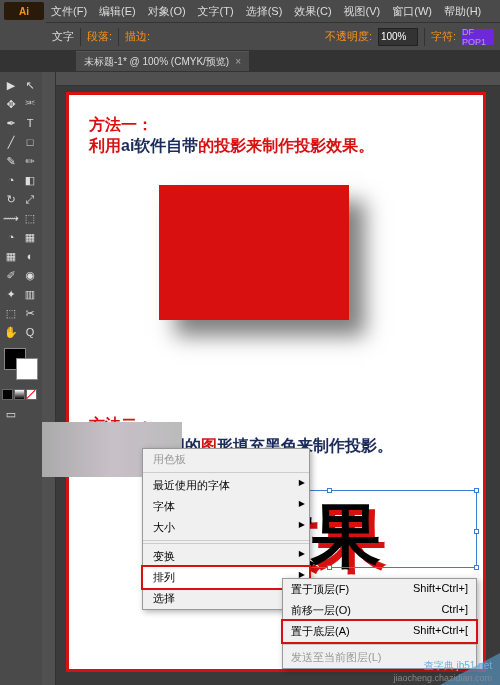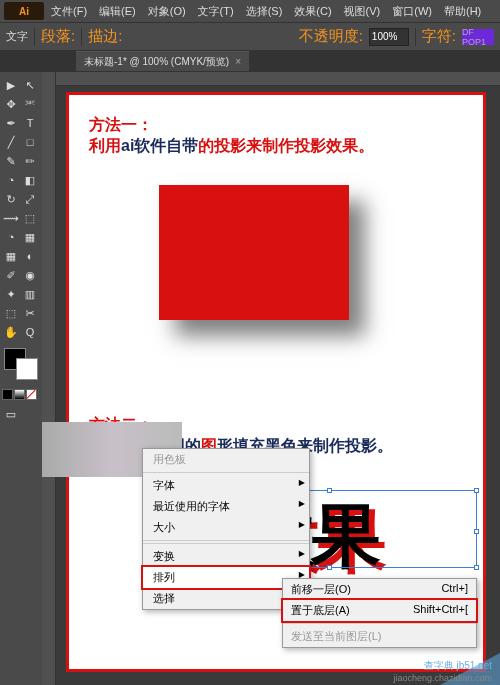--- a/index.html
+++ b/index.html
@@ -1,22 +1,22 @@
 <!DOCTYPE html>
 <html><head>
 <meta charset="utf-8">
 <style>
 * { margin: 0; padding: 0; box-sizing: border-box; font-family: "Microsoft YaHei", sans-serif; }
 body { background: #4a4a4a; width: 500px; height: 685px; overflow: hidden; position: relative; }
 .menubar { height: 22px; background: #4a4a4a; display: flex; align-items: center; padding-left: 4px; gap: 2px; }
 .ai-logo { width: 40px; height: 18px; background: #2a1a0a; color: #f7931e; font-size: 10px; font-weight: bold; display: flex; align-items: center; justify-content: center; border-radius: 2px; }
 .menu-item { color: #ddd; font-size: 11px; padding: 2px 5px; cursor: pointer; }
-.optbar { height: 28px; background: #4a4a4a; display: flex; align-items: center; padding: 0 6px; gap: 6px; border-top: 1px solid #333; }
+.optbar { height: 28px; background: #4a4a4a; display: flex; align-items: center; padding: 0 6px; gap: 6px; border-top: 1px solid #333; margin-left: 46px; }
 .opt-label { color: #ddd; font-size: 11px; }
-.opt-orange { color: #f7931e; font-size: 15px; }
+.opt-orange { color: #f7931e; font-size: 11px; }
 .opt-sep { width: 1px; height: 18px; background: #333; }
 .opt-input { width: 40px; height: 18px; background: #333; color: #fff; border: 1px solid #222; font-size: 10px; padding: 0 2px; }
 .opt-info { width: 32px; height: 16px; background: #6d28d9; color: #aaa; font-size: 9px; display: flex; align-items: center; justify-content: center; margin-left: auto; }
 .tabbar { height: 22px; background: #333; display: flex; align-items: center; padding-left: 76px; }
 .tab { height: 20px; background: #4a4a4a; color: #ddd; font-size: 10px; padding: 2px 8px; display: flex; align-items: center; border-top: 1px solid #555; }
 .tab-close { color: #aaa; margin-left: 6px; font-size: 10px; }
 .workspace { display: flex; height: 613px; }
 .toolbar { width: 42px; background: #4a4a4a; display: flex; flex-direction: column; padding: 4px 2px; gap: 1px; }
 .tool-row { display: flex; gap: 1px; }
 .tool { width: 18px; height: 18px; background: #4a4a4a; display: flex; align-items: center; justify-content: center; color: #ddd; font-size: 11px; cursor: pointer; }
@@ -195,31 +195,35 @@
           <div class="sel-handle" style="bottom:-3px;left:50%"></div>
           <div class="sel-handle" style="bottom:-3px;right:-3px"></div>
       </div>
     </div>
 
     <div class="blur-box"></div>
 
     <div class="ctx-menu">
       <div class="ctx-item disabled">用色板</div>
       <div class="ctx-sep"></div>
+      <div class="ctx-item arrow">最近使用的字体</div>
       <div class="ctx-item arrow">字体</div>
-      <div class="ctx-item arrow">最近使用的字体</div>
       <div class="ctx-item arrow">大小</div>
       <div class="ctx-sep"></div>
       <div class="ctx-sep"></div>
       <div class="ctx-item arrow">变换</div>
       <div class="ctx-item arrow hl">排列</div>
       <div class="ctx-item arrow">选择</div>
     </div>
 
     <div class="sub-menu">
+      <div class="sub-item">
+          <span>置于顶层(F)</span>
+          <span>Shift+Ctrl+]</span>
+        </div>
       <div class="sub-item">
           <span>前移一层(O)</span>
           <span>Ctrl+]</span>
         </div>
       <div class="sub-item hl">
           <span>置于底层(A)</span>
           <span>Shift+Ctrl+[</span>
         </div>
       <div class="ctx-sep"></div>
       <div class="sub-item disabled">

